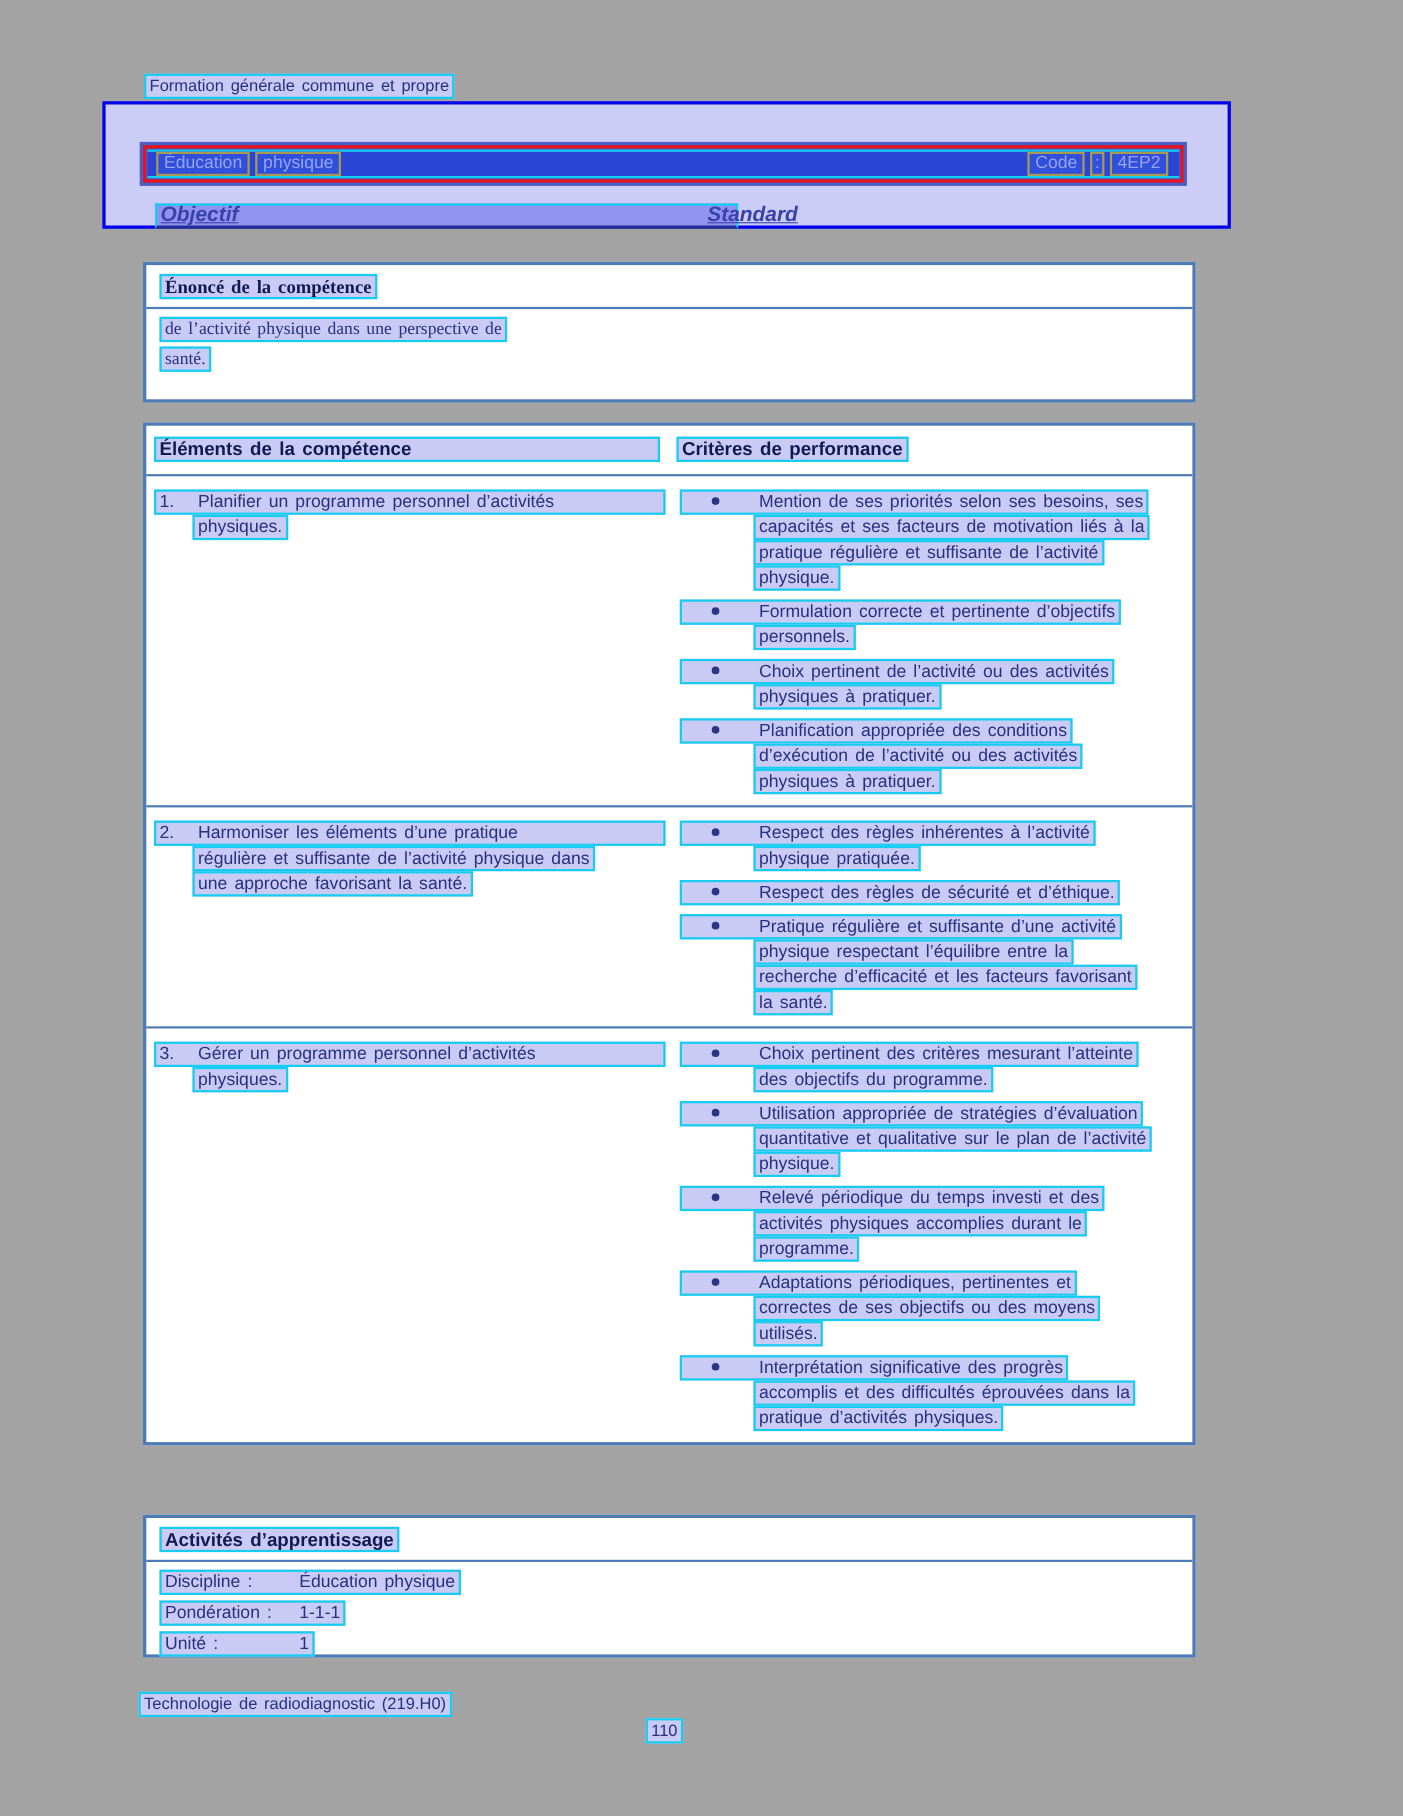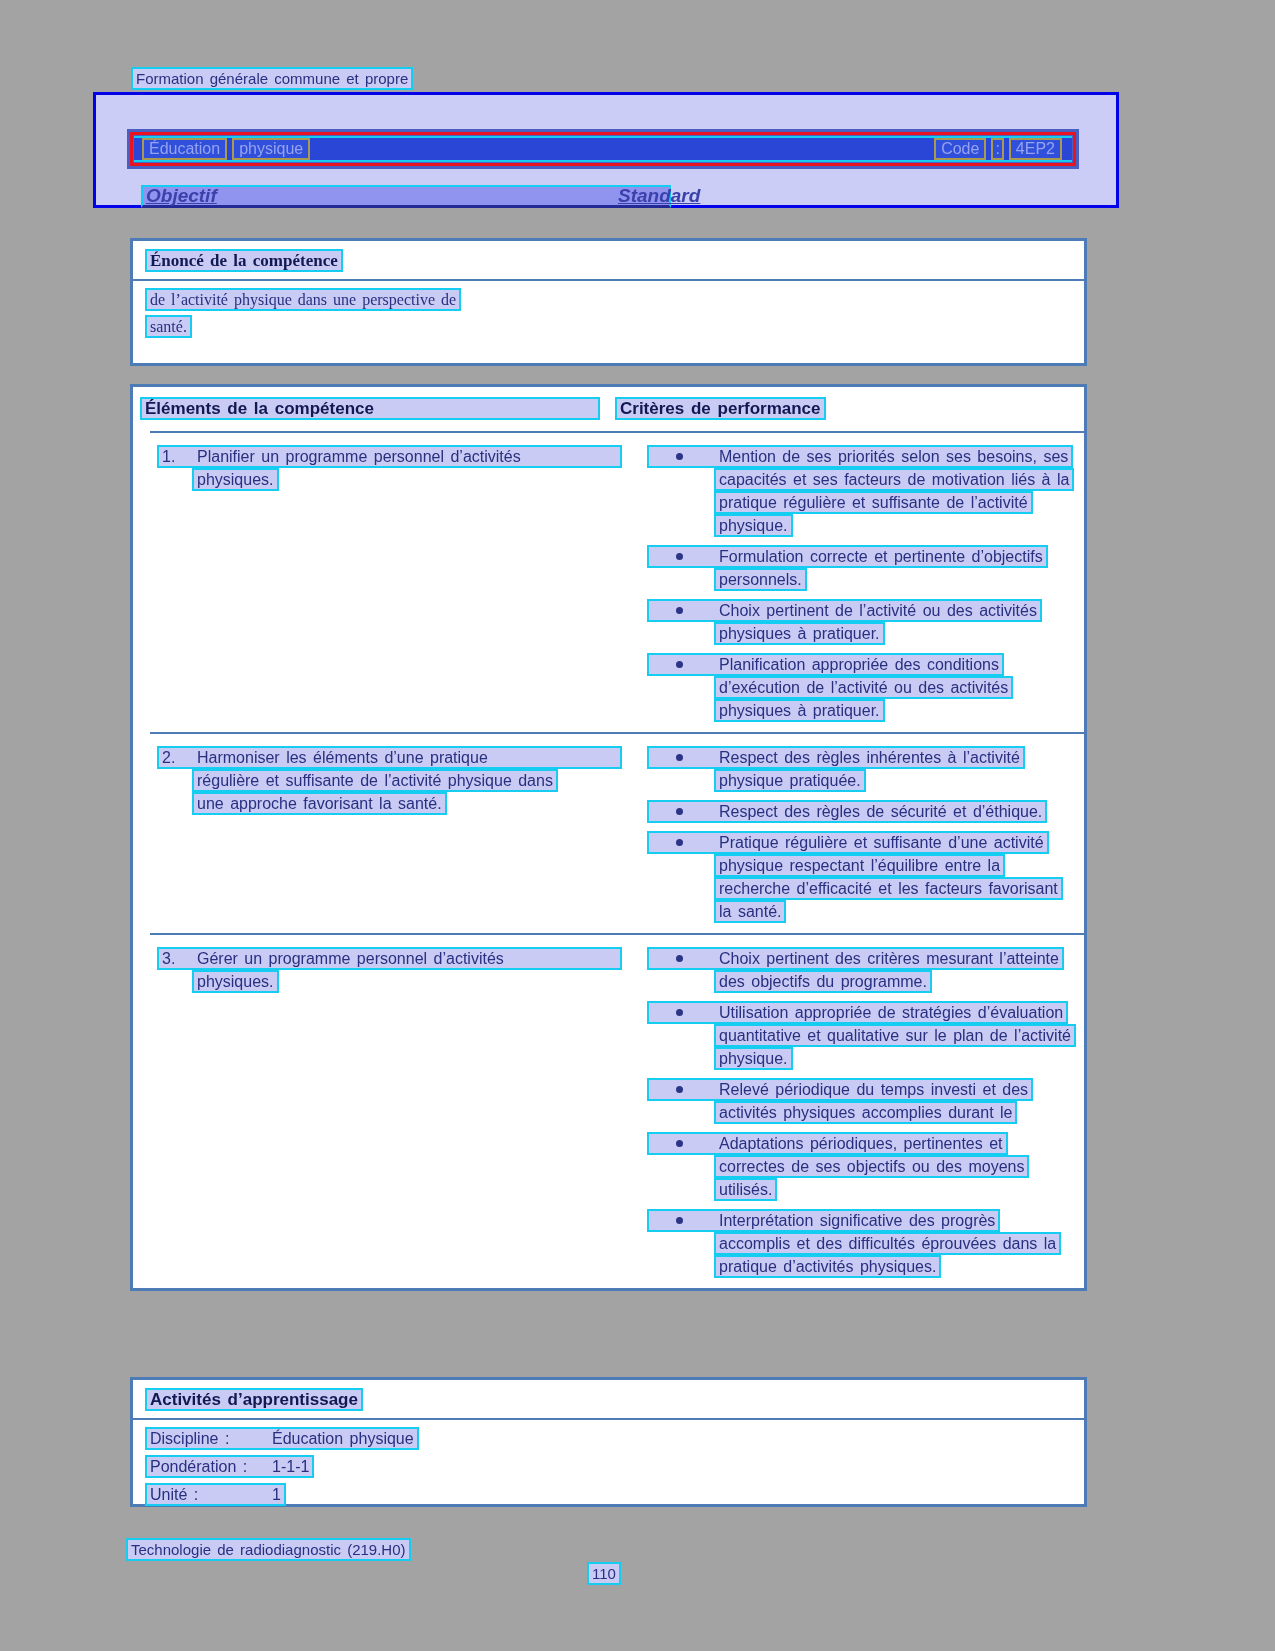--- a/index.html
+++ b/index.html
@@ -59,37 +59,37 @@
   .bar-right .word{margin-right:2px;margin-left:3px;}
   .band{
     position:absolute;left:45px;top:90px;width:530px;height:23px;box-sizing:border-box;
     background:var(--bandbg);border:2px solid var(--cyan);border-bottom:3px solid var(--banddark);text-align:center;
   }
   .band .lbl{
     font-weight:bold;font-style:italic;text-decoration:underline;
     font-size:19px;line-height:17px;color:var(--bandtext);
   }
   .objectif{position:absolute;left:3px;top:0;}
-  .standard{position:absolute;left:475px;top:0;}
+  .standard{position:absolute;left:500px;top:0;}
 
   
   .box{
     position:absolute;left:130px;width:957px;box-sizing:border-box;
     border:3px solid var(--steel);background:#fff;
   }
   .enonce{top:238px;height:128px;padding:8px 12px;font-family:Liberation Serif, serif;}
   .divider{border-top:2px solid var(--steel);margin:7px -12px;}
   .activites{top:1377px;height:130px;padding:8px 12px;}
 
   
   .elements{top:384px;}
   .header-row{position:relative;height:44px;padding:10px 0 0 7px;box-sizing:border-box;}
   .header-row .hl.left-h{min-width:450px;}
   .right-h{position:absolute;left:482px;top:10px;}
-  .comp-row{position:relative;border-top:2px solid var(--steel);padding:12px 0 10px 12px;margin-left:17px;}
+  .comp-row{position:relative;border-top:2px solid var(--steel);padding:12px 0 10px 0;}
   .col-left{position:absolute;left:7px;top:12px;width:540px;}
   .col-right{margin-left:485px;}
   .bullet{margin-bottom:8px;}
   .bullet:last-child{margin-bottom:0;}
   .hl.w-left{min-width:455px;}
   .cont-left{margin-left:35px;}
   .cont-right{margin-left:67px;}
   .num{display:inline-block;width:35px;}
   .dot{
     display:inline-block;width:7px;height:7px;border-radius:50%;
@@ -201,20 +201,21 @@
               <div class="line"><span class="hl cont-right">des objectifs du programme.</span></div>
             </div>
             <div class="bullet">
               <div class="line"><span class="hl"><span class="dot"></span>Utilisation appropriée de stratégies d’évaluation</span></div>
               <div class="line"><span class="hl cont-right">quantitative et qualitative sur le plan de l’activité</span></div>
               <div class="line"><span class="hl cont-right">physique.</span></div>
             </div>
             <div class="bullet">
               <div class="line"><span class="hl"><span class="dot"></span>Relevé périodique du temps investi et des</span></div>
               <div class="line"><span class="hl cont-right">activités physiques accomplies durant le</span></div>
+              <div class="line"><span class="hl cont-right">programme.</span></div>
             </div>
             <div class="bullet">
               <div class="line"><span class="hl"><span class="dot"></span>Adaptations périodiques, pertinentes et</span></div>
               <div class="line"><span class="hl cont-right">correctes de ses objectifs ou des moyens</span></div>
               <div class="line"><span class="hl cont-right">utilisés.</span></div>
             </div>
             <div class="bullet">
               <div class="line"><span class="hl"><span class="dot"></span>Interprétation significative des progrès</span></div>
               <div class="line"><span class="hl cont-right">accomplis et des difficultés éprouvées dans la</span></div>
               <div class="line"><span class="hl cont-right">pratique d’activités physiques.</span></div>

